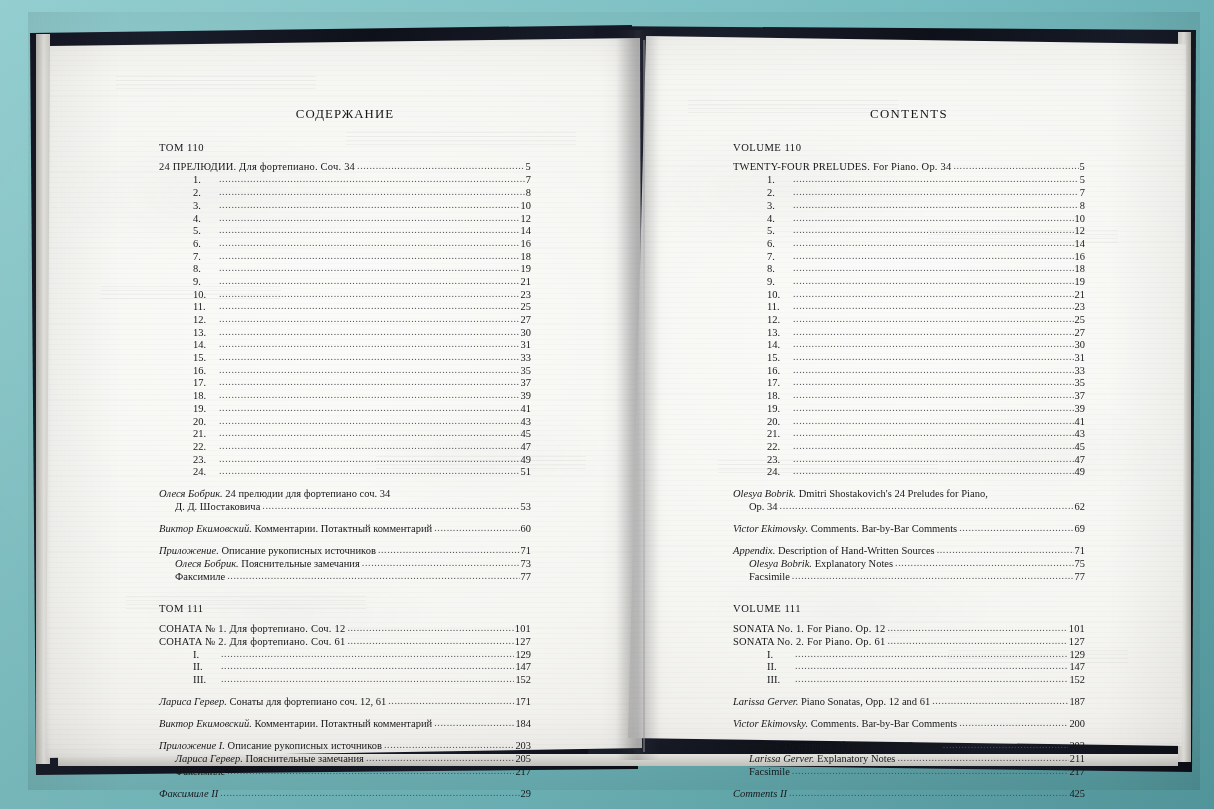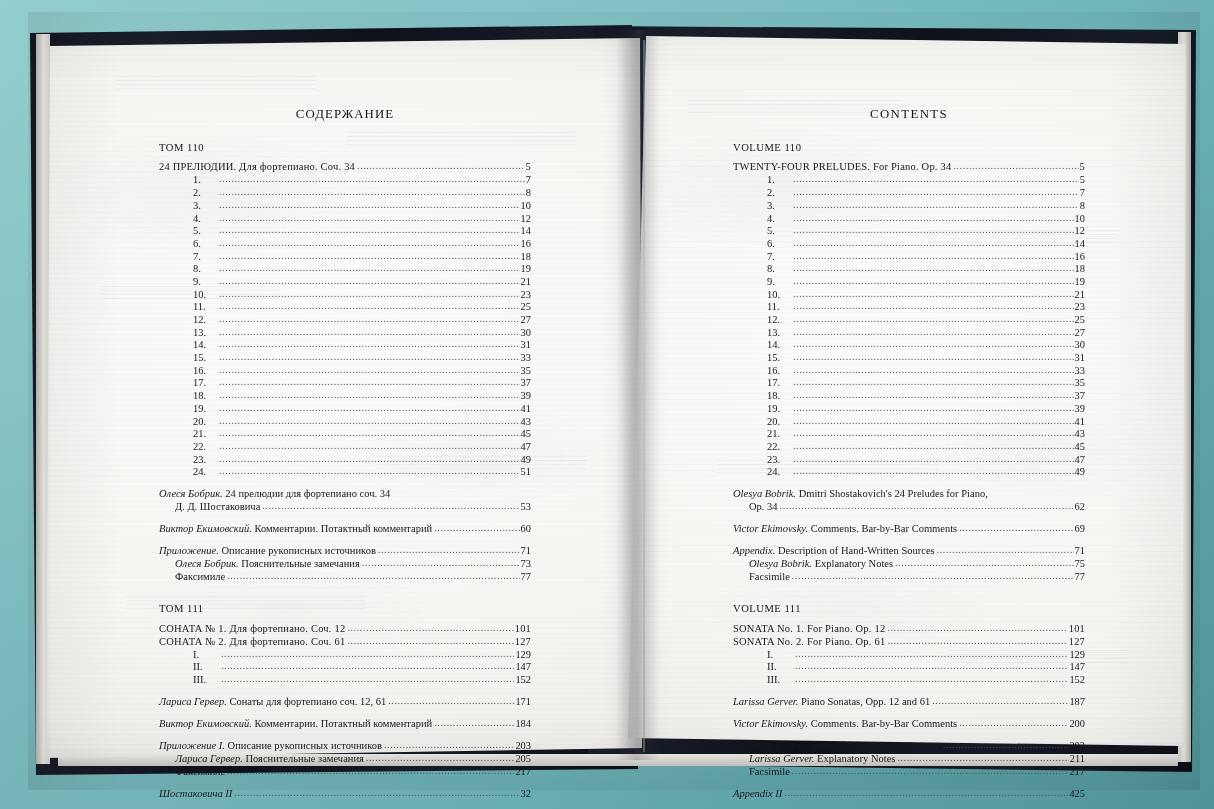--- a/index.html
+++ b/index.html
@@ -424,23 +424,23 @@
           <span class="dots">................................................................................................................................................................</span>
           <span class="pg">205</span>
         </div>
         <div class="row cont sub">
           <span class="lbl">Факсимиле</span>
           <span class="dots">................................................................................................................................................................</span>
           <span class="pg">217</span>
         </div>
         <div style="height: 9px;"></div>
         <div class="row lvl0">
-          <span class="lbl"><i class="ital">Шостаковича II</i></span>
-          <span class="dots">................................................................................................................................................................</span>
-          <span class="pg">32</span>
+          <span class="lbl"><i class="ital">Факсимиле II</i></span>
+          <span class="dots">................................................................................................................................................................</span>
+          <span class="pg">29</span>
         </div>
       </div>
   </div>
 
   <div class="col" id="col-en">
     <div class="toc-title">CONTENTS</div>
     <div>
         <div class="vol-head">VOLUME 110</div>
         <div class="row work lvl0">
           <span class="lbl">TWENTY-FOUR PRELUDES. For Piano. Op. 34</span>
@@ -647,21 +647,21 @@
           <span class="dots">................................................................................................................................................................</span>
           <span class="pg">211</span>
         </div>
         <div class="row cont sub">
           <span class="lbl">Facsimile</span>
           <span class="dots">................................................................................................................................................................</span>
           <span class="pg">217</span>
         </div>
         <div style="height: 9px;"></div>
         <div class="row lvl0">
-          <span class="lbl"><i class="ital">Appendix II</i></span>
+          <span class="lbl"><i class="ital">Comments II</i></span>
           <span class="dots">................................................................................................................................................................</span>
           <span class="pg">425</span>
         </div>
       </div>
   </div>
 
   <div id="warp"></div>
 </div>
 
 </body></html>

